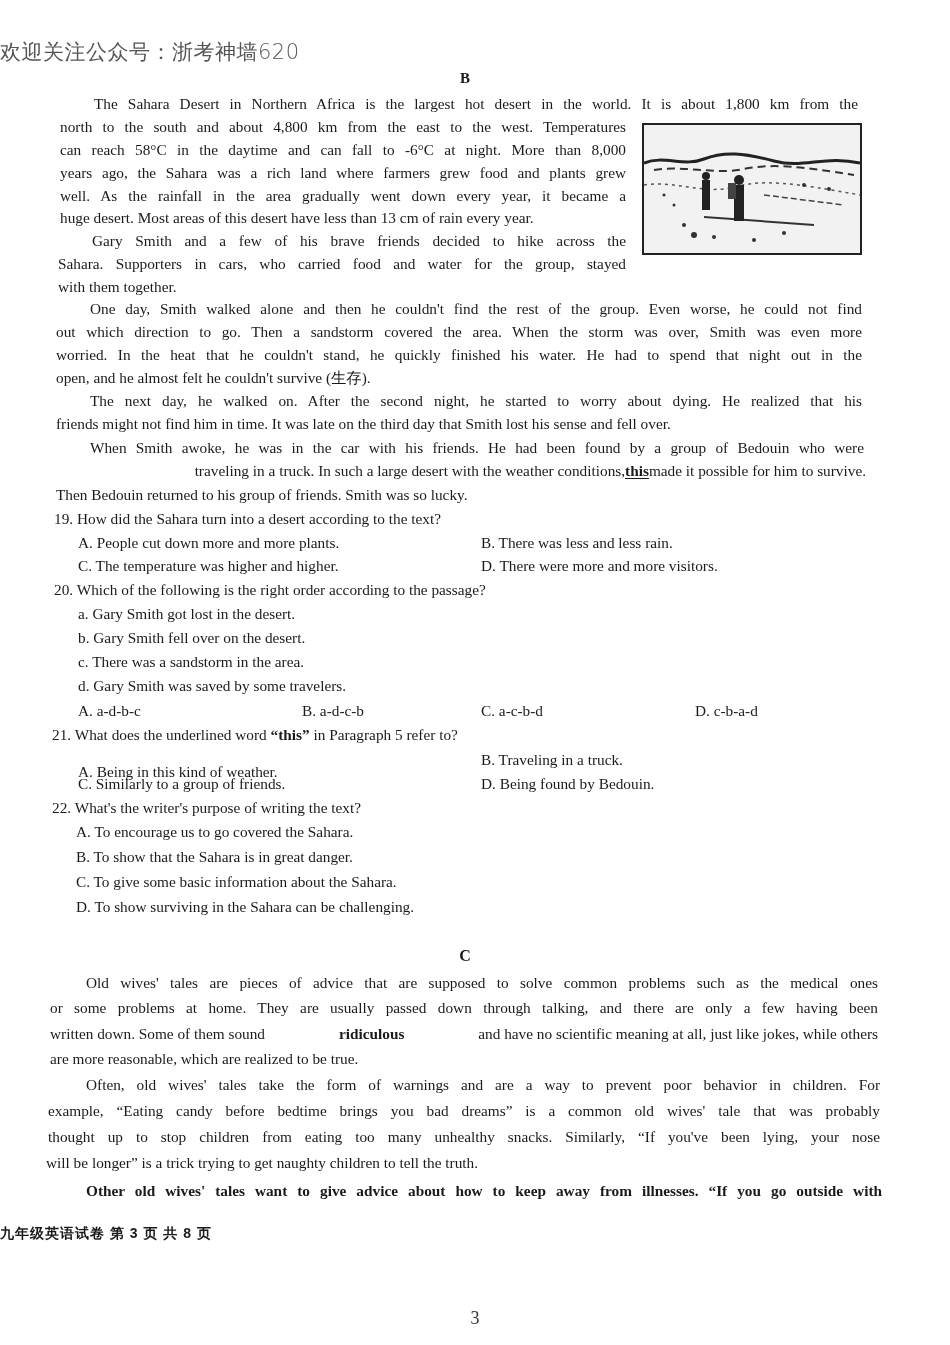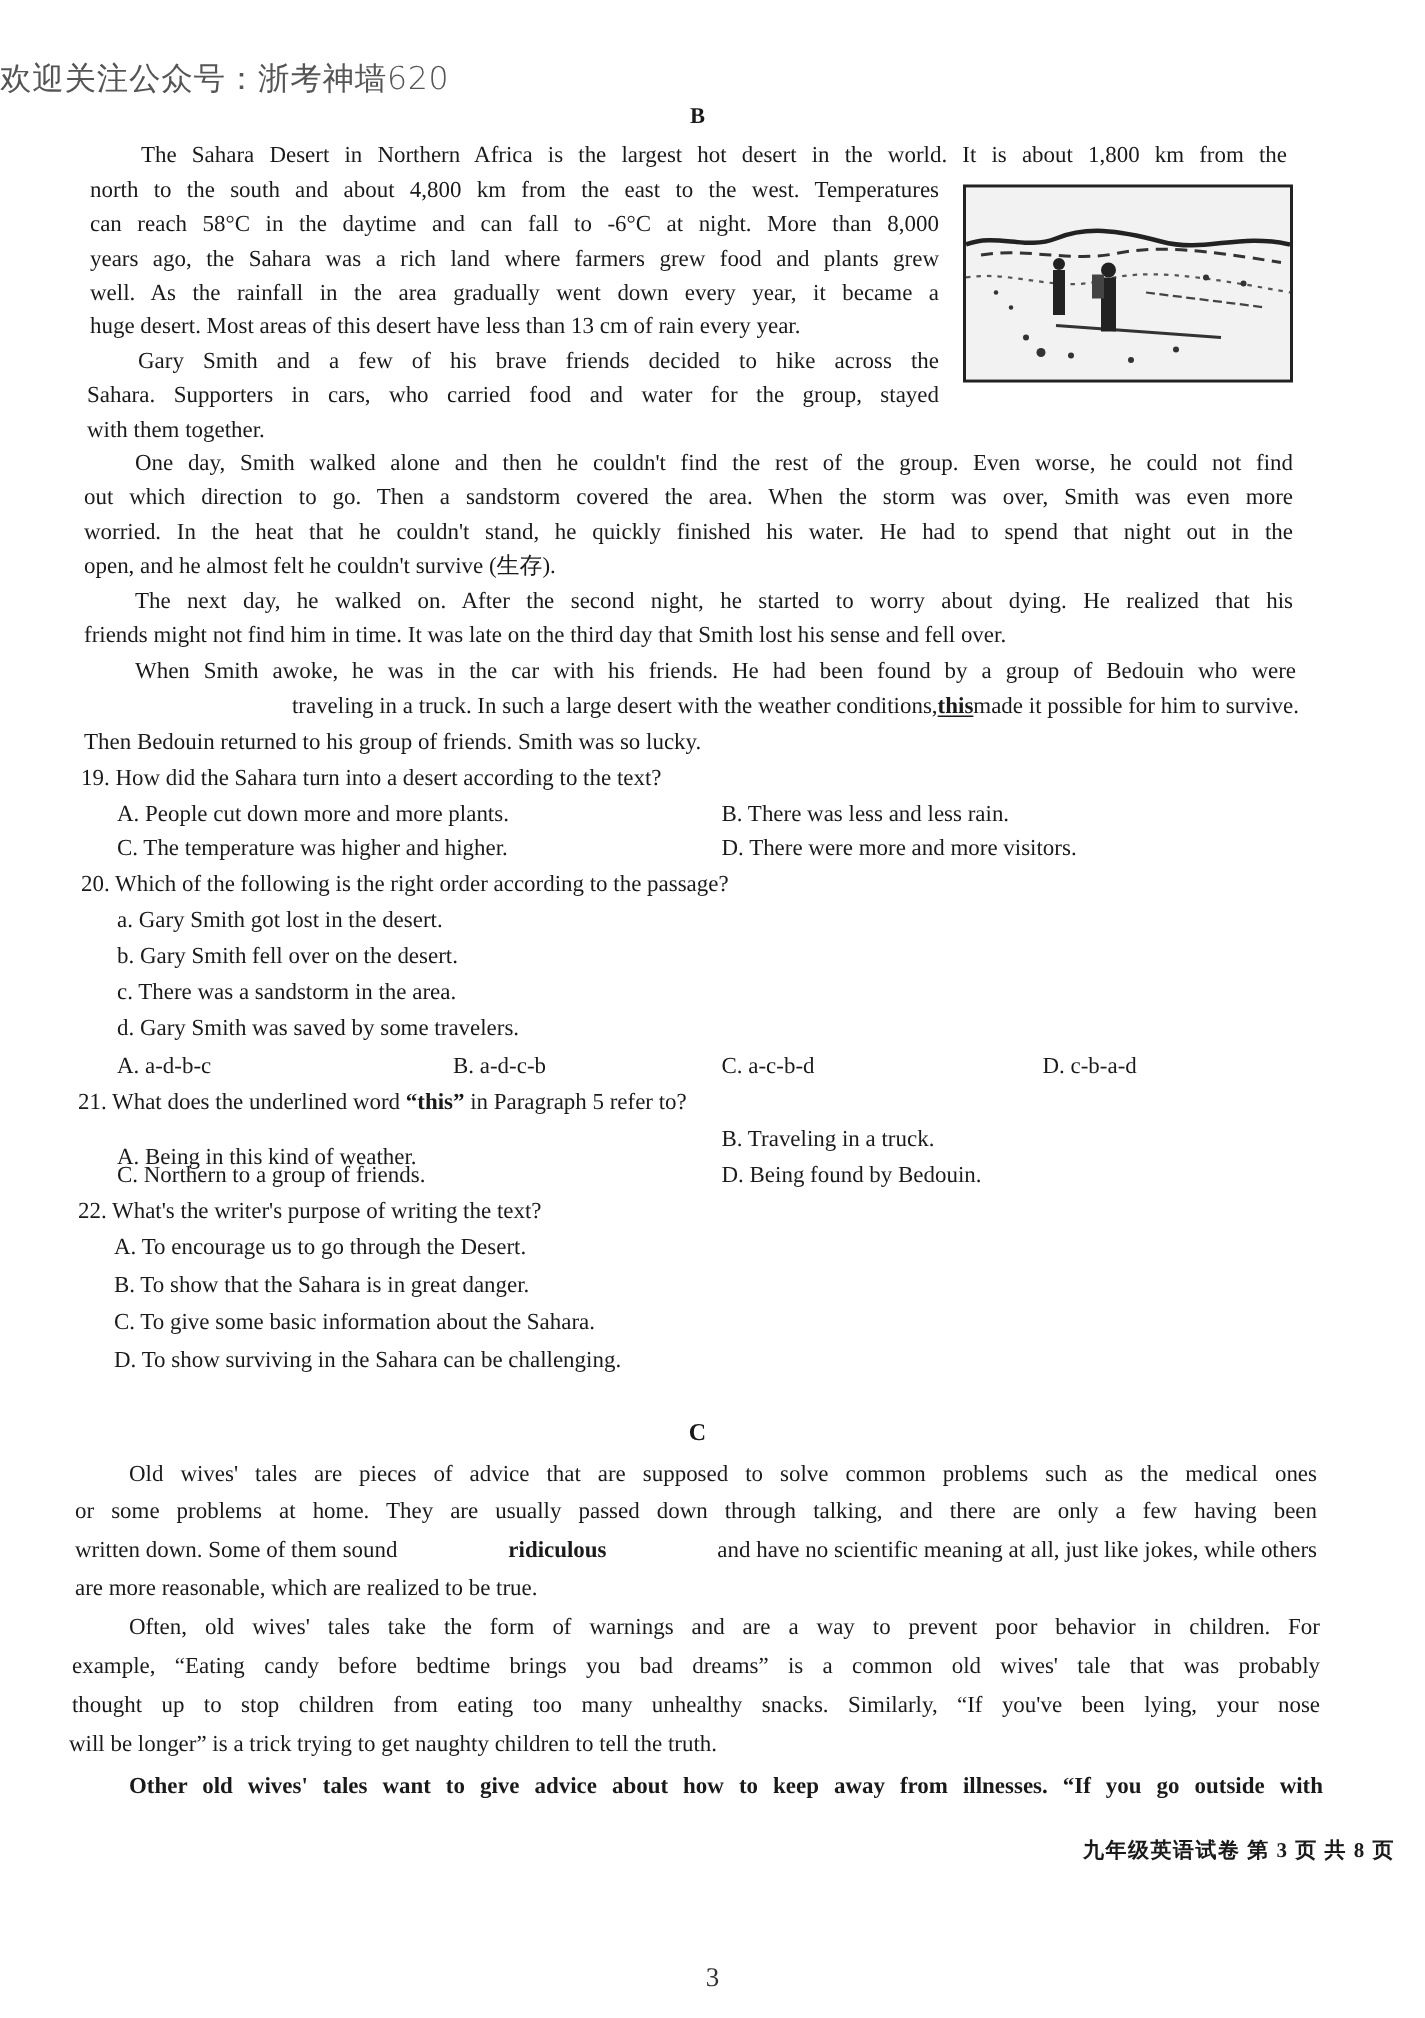--- a/index.html
+++ b/index.html
@@ -22,22 +22,22 @@
     }
     .just { text-align-last: justify; text-align: justify; }
     .figure {
       position: absolute; left: 642px; top: 123px; width: 216px; height: 128px;
       border: 2px solid #222; background: #f4f4f4; overflow: hidden;
     }
     .figure svg { width: 100%; height: 100%; display: block; }
     u.bold-u { font-weight: bold; text-decoration: underline; text-underline-offset: 2px; }
     b.kw { font-weight: bold; }
     .footer {
-      left: 0; width: 930px; top: 1225px; text-align: right;
-      font-size: 14px; font-weight: bold; font-family: Liberation Serif, serif; letter-spacing: 1px;
+      left: 0; width: 930px; top: 1225px; text-align: left;
+      font-size: 14px; font-weight: bold; font-family: Liberation Sans, sans-serif; letter-spacing: 1px;
     }
     .pagenum {
       left: 0; width: 950px; top: 1308px; text-align: center; font-size: 18px; color: #333;
     }
   </style>
 </head>
 <body>
 
 <div class="abs watermark">欢迎关注公众号：浙考神墙620</div>
 
@@ -121,30 +121,30 @@
   <div class="line" style="left:695px; top:701px;">D. c-b-a-d</div>
 </div>
 
 <div>
   <div class="line" style="left:52px; top:725px;">
     <span>21.</span>
     <span>What does the underlined word </span><b class="kw">“this”</b><span> in Paragraph 5 refer to?</span>
   </div>
   <div class="line" style="left:78px; top:750px;margin-top:12px;">A. Being in this kind of weather.</div>
   <div class="line" style="left:481px; top:750px;">B. Traveling in a truck.</div>
-  <div class="line" style="left:78px; top:774px;">C. Northern to a group of friends.</div>
+  <div class="line" style="left:78px; top:774px;">C. Similarly to a group of friends.</div>
   <div class="line" style="left:481px; top:774px;">D. Being found by Bedouin.</div>
 </div>
 
 <div>
   <div class="line" style="left:52px; top:798px;">
     <span>22.</span>
     <span>What's the writer's purpose of writing the text?</span>
   </div>
-  <div class="line" style="left:76px; top:822px;">A. To encourage us to go through the Desert.</div>
+  <div class="line" style="left:76px; top:822px;">A. To encourage us to go covered the Sahara.</div>
   <div class="line" style="left:76px; top:847px;">B. To show that the Sahara is in great danger.</div>
   <div class="line" style="left:76px; top:872px;">C. To give some basic information about the Sahara.</div>
   <div class="line" style="left:76px; top:897px;">D. To show surviving in the Sahara can be challenging.</div>
 </div>
 
 <div class="abs section-title" style="top:947px; font-size:16px;">C</div>
 
 <div>
   <div class="line just" style="left:86px; width:792px; top:973px;">Old wives' tales are pieces of advice that are supposed to solve common problems such as the medical ones</div>
   <div class="line just" style="left:50px; width:828px; top:998px;">or some problems at home. They are usually passed down through talking, and there are only a few having been</div>

